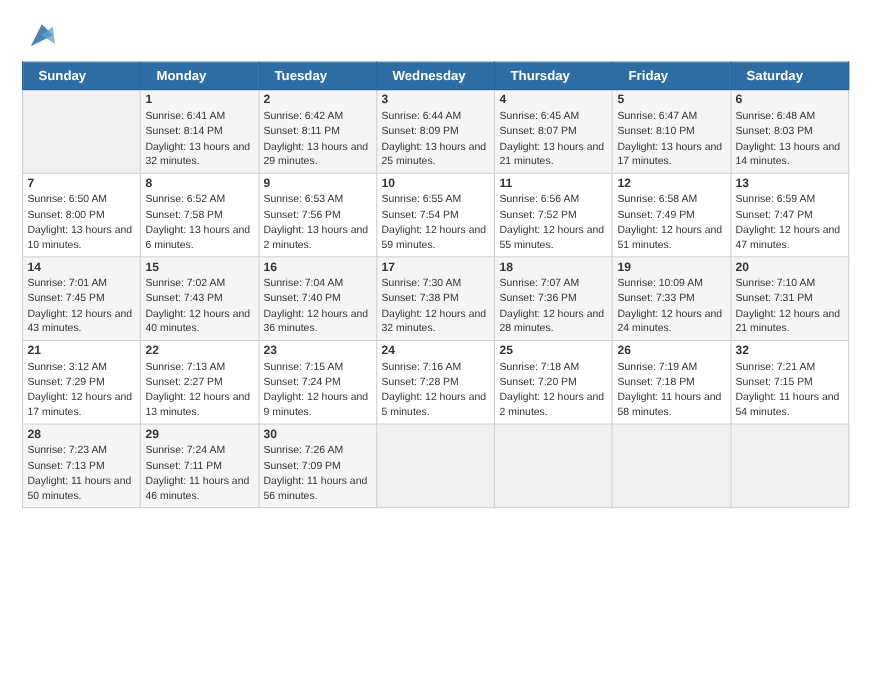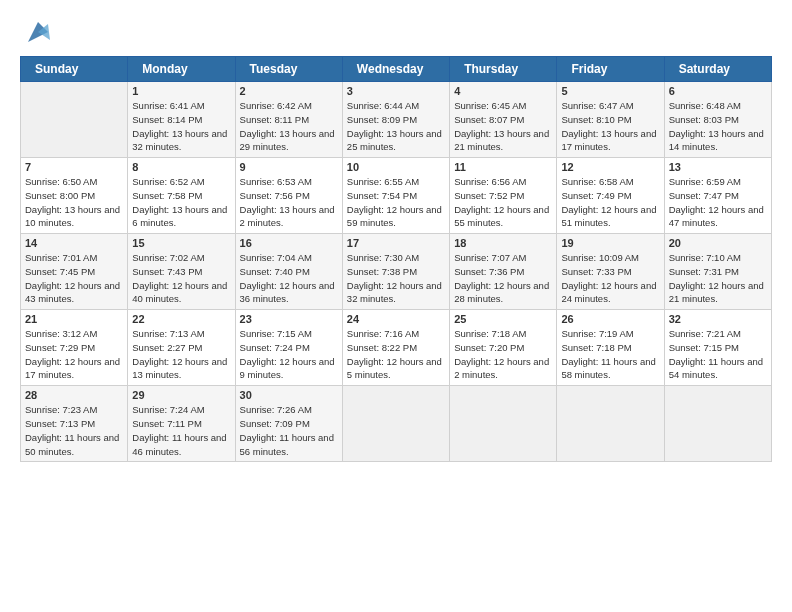--- a/index.html
+++ b/index.html
@@ -276,21 +276,21 @@
           </td>
           <td>
             <div class="day-num">23</div>
             <div class="cell-line">Sunrise: 7:15 AM</div>
             <div class="cell-line">Sunset: 7:24 PM</div>
             <div class="cell-line">Daylight: 12 hours and 9 minutes.</div>
           </td>
           <td>
             <div class="day-num">24</div>
             <div class="cell-line">Sunrise: 7:16 AM</div>
-            <div class="cell-line">Sunset: 8:22 PM</div>
+            <div class="cell-line">Sunset: 7:28 PM</div>
             <div class="cell-line">Daylight: 12 hours and 5 minutes.</div>
           </td>
           <td>
             <div class="day-num">25</div>
             <div class="cell-line">Sunrise: 7:18 AM</div>
             <div class="cell-line">Sunset: 7:20 PM</div>
             <div class="cell-line">Daylight: 12 hours and 2 minutes.</div>
           </td>
           <td>
             <div class="day-num">26</div>

